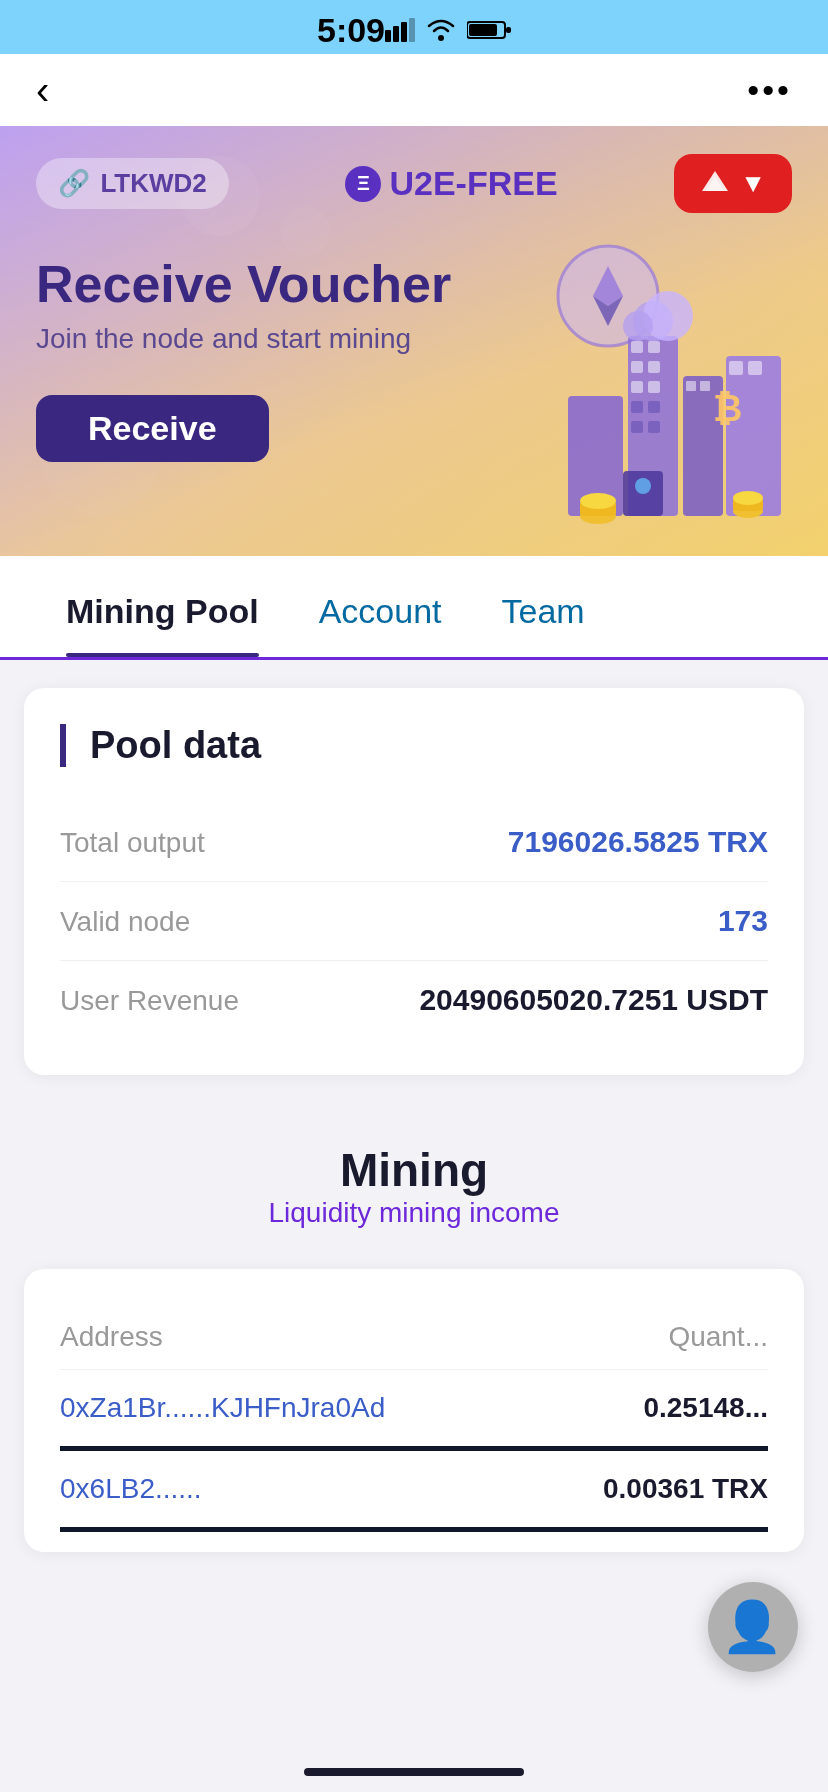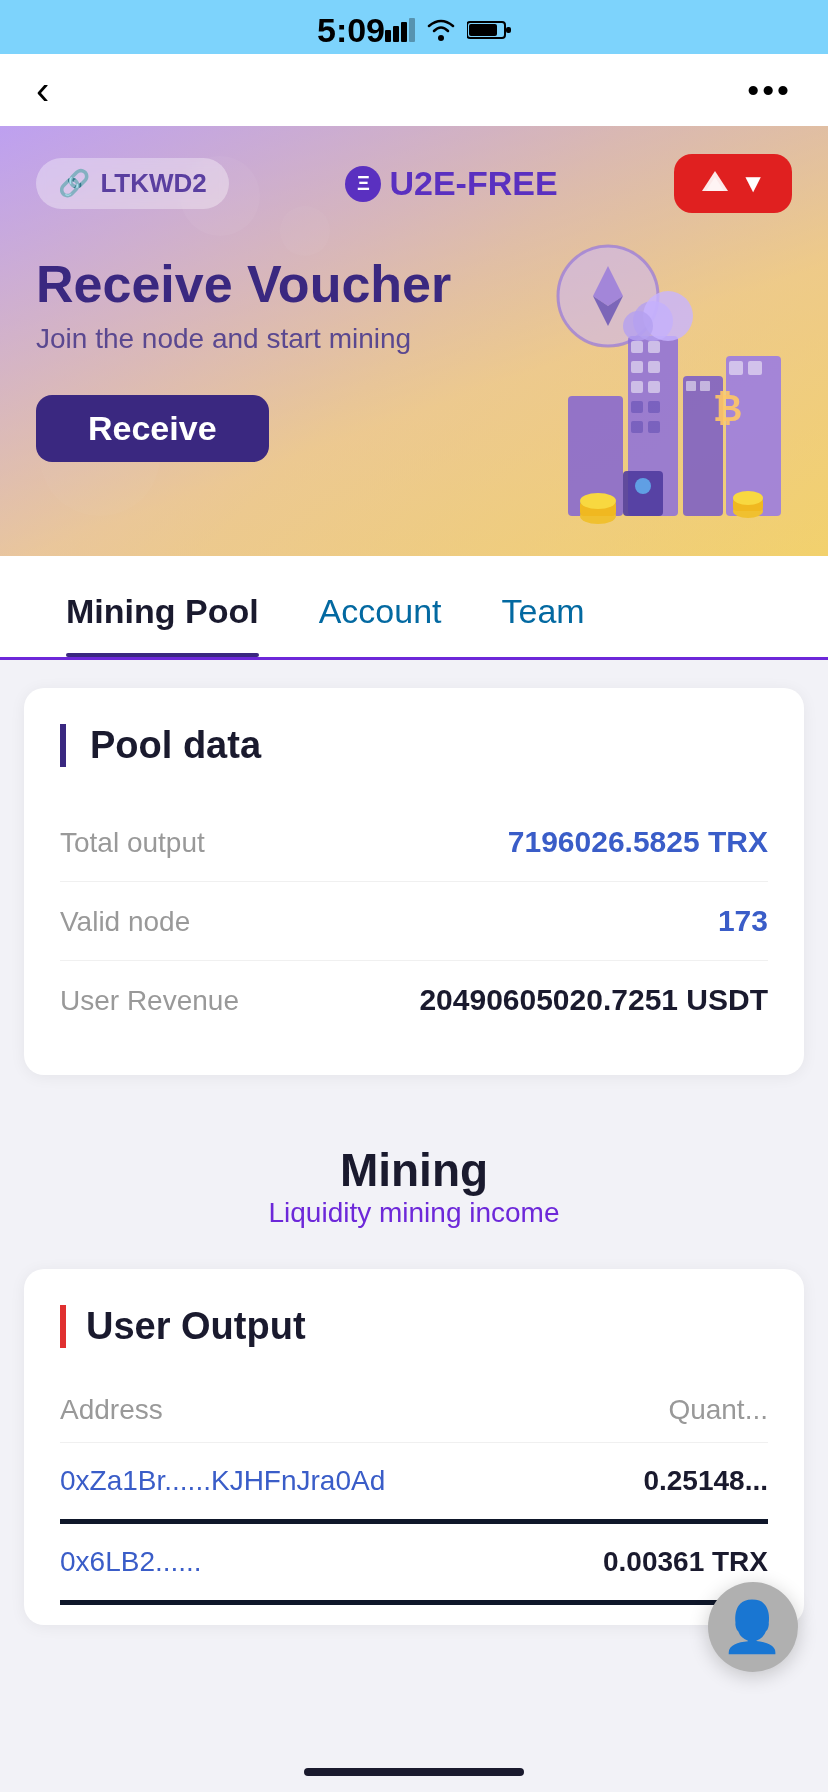--- a/index.html
+++ b/index.html
@@ -481,21 +481,20 @@
     <span class="row-value bold">20490605020.7251 USDT</span>
   </div>
 </div>
 
 <div class="mining-section">
   <div class="mining-title">Mining</div>
   <div class="mining-subtitle">Liquidity mining income</div>
 </div>
 
 <div class="user-output-card">
-  <div class="user-output-title">User Output</div>
 
   <div class="table-header">
     <span class="th">Address</span>
     <span class="th">Quant...</span>
   </div>
 
   <div class="table-row-item">
     <span class="td-address">0xZa1Br......KJHFnJra0Ad</span>
     <span class="td-value">0.25148...</span>
   </div>

